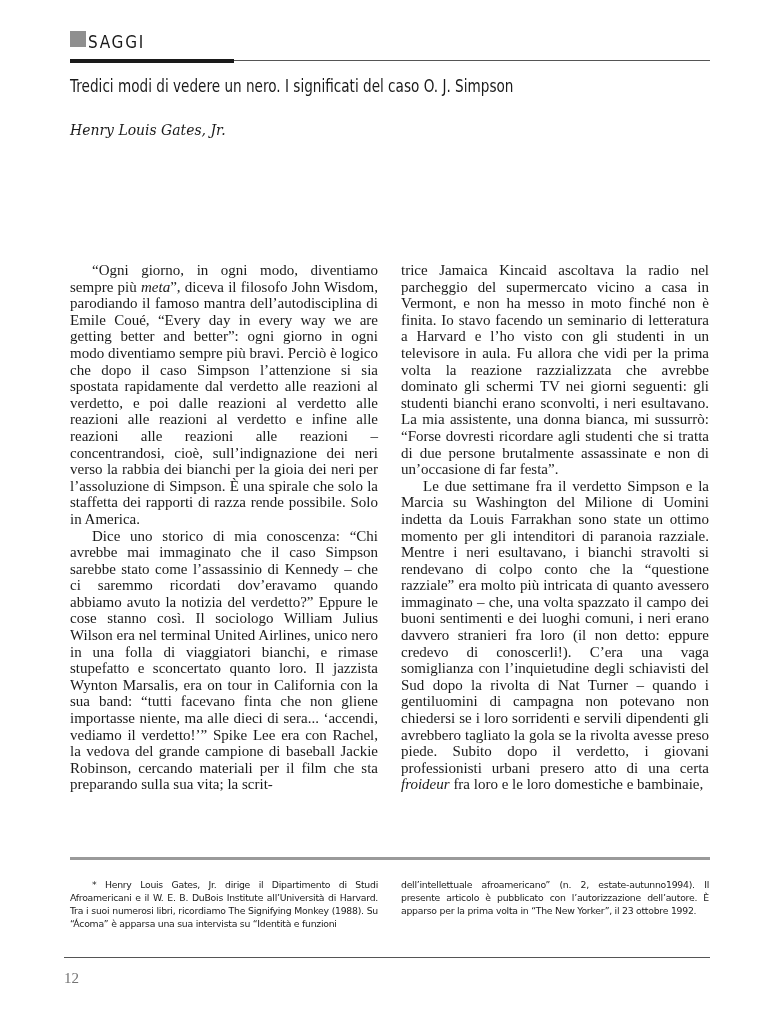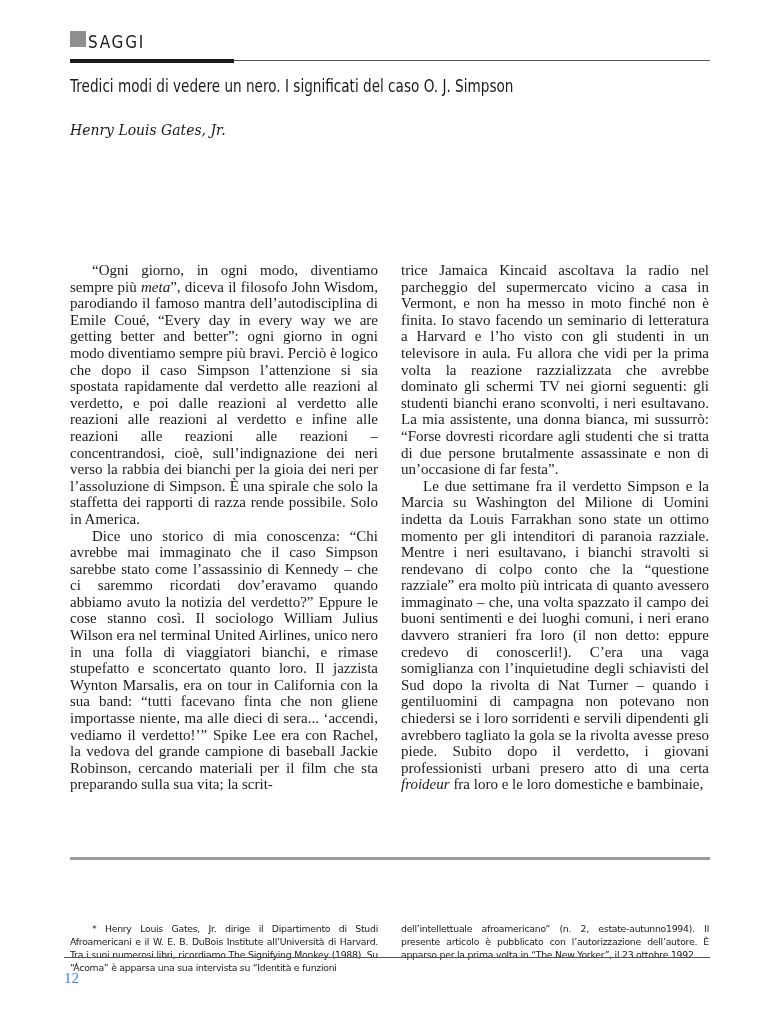--- a/index.html
+++ b/index.html
@@ -10,27 +10,27 @@
     .rule-thick { position: absolute; left: 70px; top: 59px; width: 164px; height: 4px; background: #1a1a1a; }
     .rule-thin { position: absolute; left: 234px; top: 60px; width: 476px; height: 1px; background: #555; }
     .title { position: absolute; left: 70px; top: 76px; font-family: "DejaVu Sans", sans-serif; font-size: 17px; color: #1a1a1a; transform: scaleX(0.8); transform-origin: left center; white-space: nowrap; }
     .author { position: absolute; left: 70px; top: 121px; font-family: "DejaVu Serif", serif; font-style: italic; font-size: 15.5px; color: #1a1a1a; transform: scaleX(0.9); transform-origin: left center; white-space: nowrap; }
     .col { position: absolute; top: 262px; width: 308px; font-family: "Liberation Serif", serif; font-size: 15px; line-height: 16.6px; text-align: justify; color: #1a1a1a; }
     .col-left { left: 70px; }
     .col-right { left: 401px; }
     .col p { margin: 0; text-indent: 0; }
     .col p.indent { text-indent: 22px; }
     .fn-rule { position: absolute; left: 70px; top: 857px; width: 640px; height: 3px; background: #9a9a9a; }
-    .fn { position: absolute; top: 878px; width: 308px; font-family: "DejaVu Sans", sans-serif; font-size: 9.3px; line-height: 13px; text-align: justify; color: #1a1a1a; letter-spacing: -0.25px; margin-top: 44px; }
+    .fn { position: absolute; top: 878px; width: 308px; font-family: "DejaVu Sans", sans-serif; font-size: 9.3px; line-height: 13px; text-align: justify; color: #1a1a1a; letter-spacing: -0.25px; }
     .fn-left { left: 70px; }
     .fn-right { left: 401px; }
     .fn p { margin: 0; }
     .fn p.indent { text-indent: 22px; }
     .bottom-rule { position: absolute; left: 64px; top: 957px; width: 646px; height: 1px; background: #555; }
-    .page-number { position: absolute; left: 64px; top: 970px; font-family: "Liberation Serif", serif; font-size: 15px; color: #3b82f6; text-align: center; }
+    .page-number { position: absolute; left: 64px; top: 970px; font-family: "Liberation Serif", serif; font-size: 15px; color: #737373; text-align: center; }
   </style>
 </head>
 <body>
 
 <div class="section-head">
   <span class="section-square"></span>
   <span class="section-label">SAGGI</span>
 </div>
 <div class="rule-thick"></div>
 <div class="rule-thin"></div>

